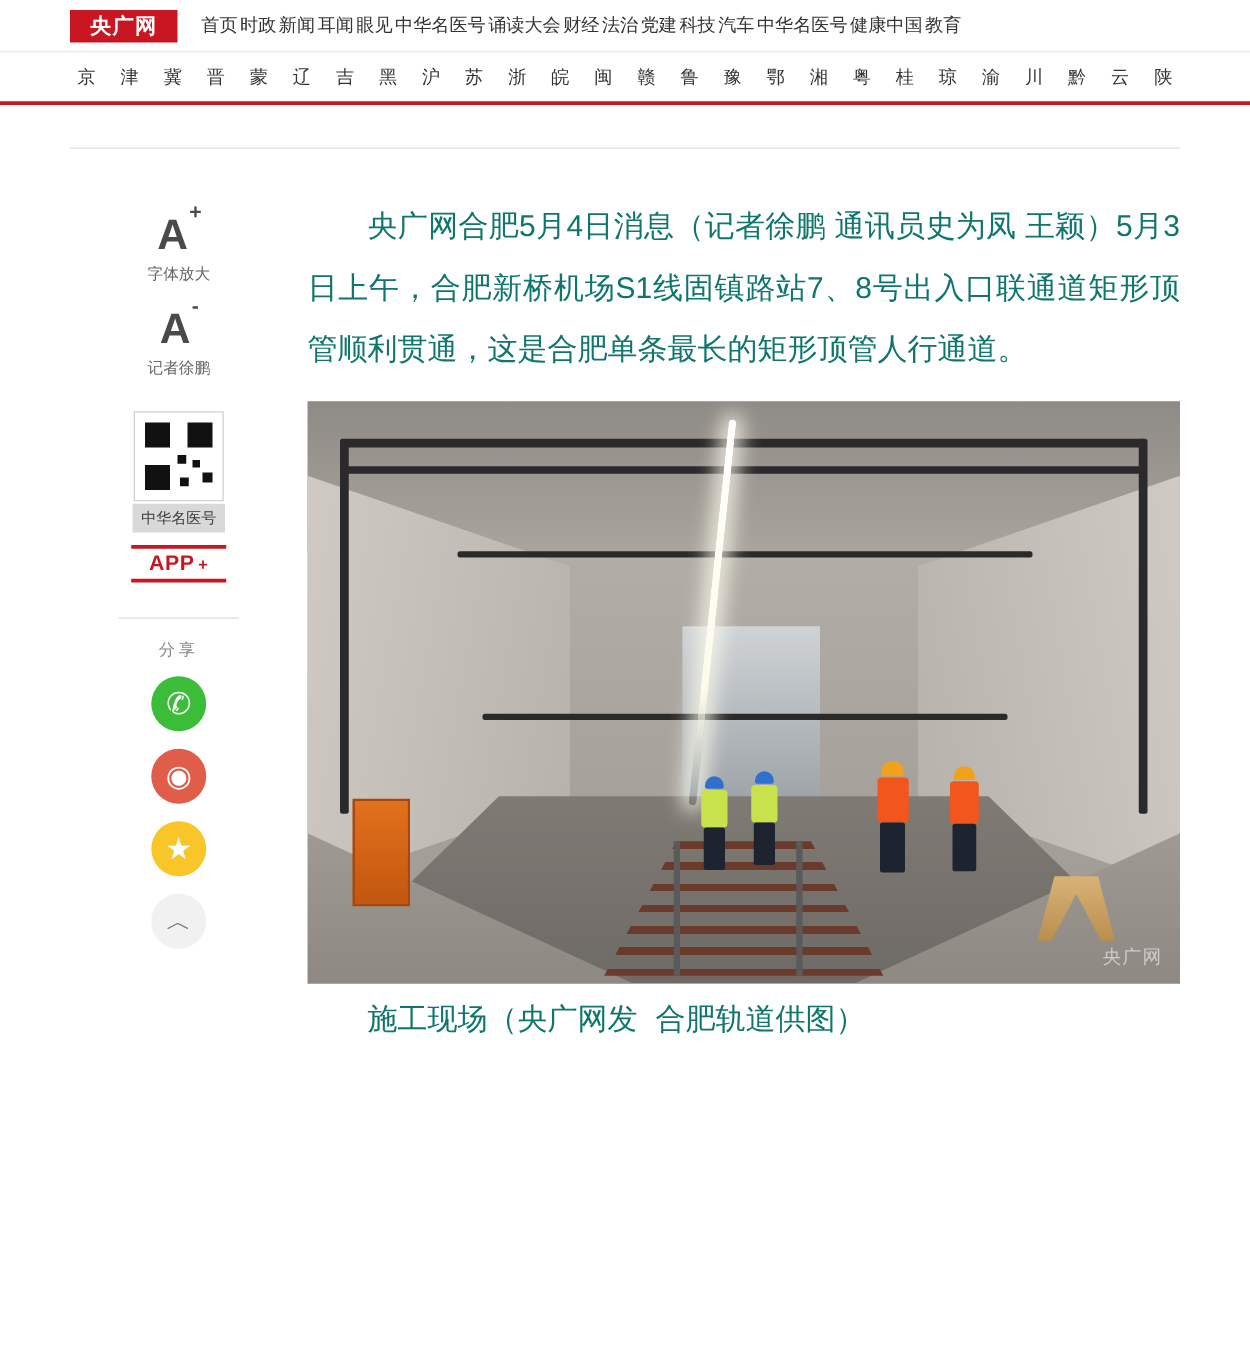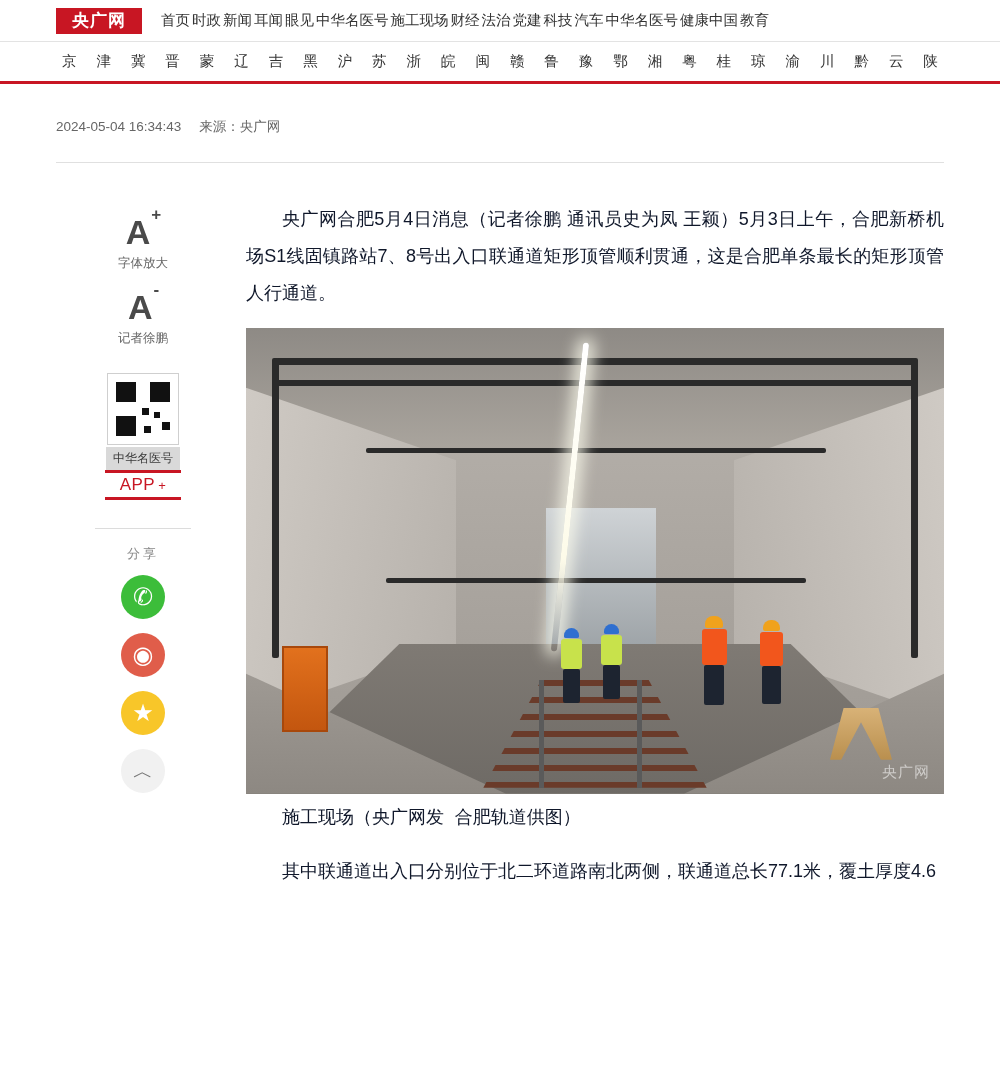--- a/index.html
+++ b/index.html
@@ -150,29 +150,30 @@
   .qr-cap {
     width: 74px;
     background: #d9d9d9;
     color: #3a3a3a;
     font-size: 12px;
     text-align: center;
     padding: 3px 0;
     margin-top: 2px;
   }
   .appbtn {
+    margin-top: 10px;
     width: 76px;
     height: 30px;
     border-top: 3px solid #c81623;
     border-bottom: 3px solid #c81623;
     display: flex;
     align-items: center;
     justify-content: center;
     color: #c81623;
-    font-weight: normal;
+    font-weight: bold;
     font-size: 17px;
     letter-spacing: .5px;
   }
   .appbtn .plus { font-size: 13px; margin-left: 3px; }
 
   .divider-line {
     width: 96px;
     height: 1px;
     background: #dcdcdc;
     margin: 28px 0 16px 0;
@@ -198,23 +199,23 @@
   .si-weibo  { background: #e05d4a; }
   .si-fav    { background: #f8c629; }
   .si-top    { background: #f1f1f1; color: #777; font-size: 20px; }
 
   
   .maincol {
     flex: 1 1 auto;
     padding: 28px 14px 0 16px;
   }
   .maincol p {
-    font-size: 18px;
+    font-size: 24px;
     line-height: 2.05;
-    color: #0f172a;
+    color: #0f766e;
     margin: 0 0 16px 0;
     text-align: justify;
     text-indent: 2em;
   }
   .figure {
     margin: 16px 0 6px 0;
   }
   .figcap {
     text-align: center;
     font-size: 16px;
@@ -309,21 +310,21 @@
 <body>
 
 <div class="topnav">
   <div class="logo">央广网</div>
   <a href="#">首页</a>
   <a href="#">时政</a>
   <a href="#">新闻</a>
   <a href="#">耳闻</a>
   <a href="#">眼见</a>
   <a href="#">中华名医号</a>
-  <a href="#">施工现场</a>
+  <a href="#">诵读大会</a>
   <a href="#">财经</a>
   <a href="#">法治</a>
   <a href="#">党建</a>
   <a href="#">科技</a>
   <a href="#">汽车</a>
   <a href="#">中华名医号</a>
   <a href="#">健康中国</a>
   <a href="#">教育</a>
 
 </div>
@@ -351,24 +352,20 @@
   <a href="#">桂</a>
   <a href="#">琼</a>
   <a href="#">渝</a>
   <a href="#">川</a>
   <a href="#">黔</a>
   <a href="#">云</a>
   <a href="#">陕</a>
 </div>
 
 <div class="article-wrap">
-  <div class="meta">
-    <span>2024-05-04 16:34:43</span>
-    <span class="src">来源：央广网</span>
-  </div>
   <div class="hr"></div>
 
   <div class="body-row">
 
     <div class="toolcol">
 
       <div class="fontbtn">
         <div class="glyph">
           <span>A</span><sup>+</sup>
         </div>
@@ -458,16 +455,15 @@
             <div class="vest" style="background:#f2561c; width:23px; height:34px;"></div>
             <div class="legs" style="height:38px; width:19px;"></div>
           </div>
 
           <div class="ph-watermark">央广网</div>
         </div>
       </div>
 
       <p class="figcap">施工现场（央广网发 合肥轨道供图）</p>
 
-      <p>其中联通道出入口分别位于北二环道路南北两侧，联通道总长77.1米，覆土厚度4.6</p>
     </div>
   </div>
 </div>
 
 </body></html>

